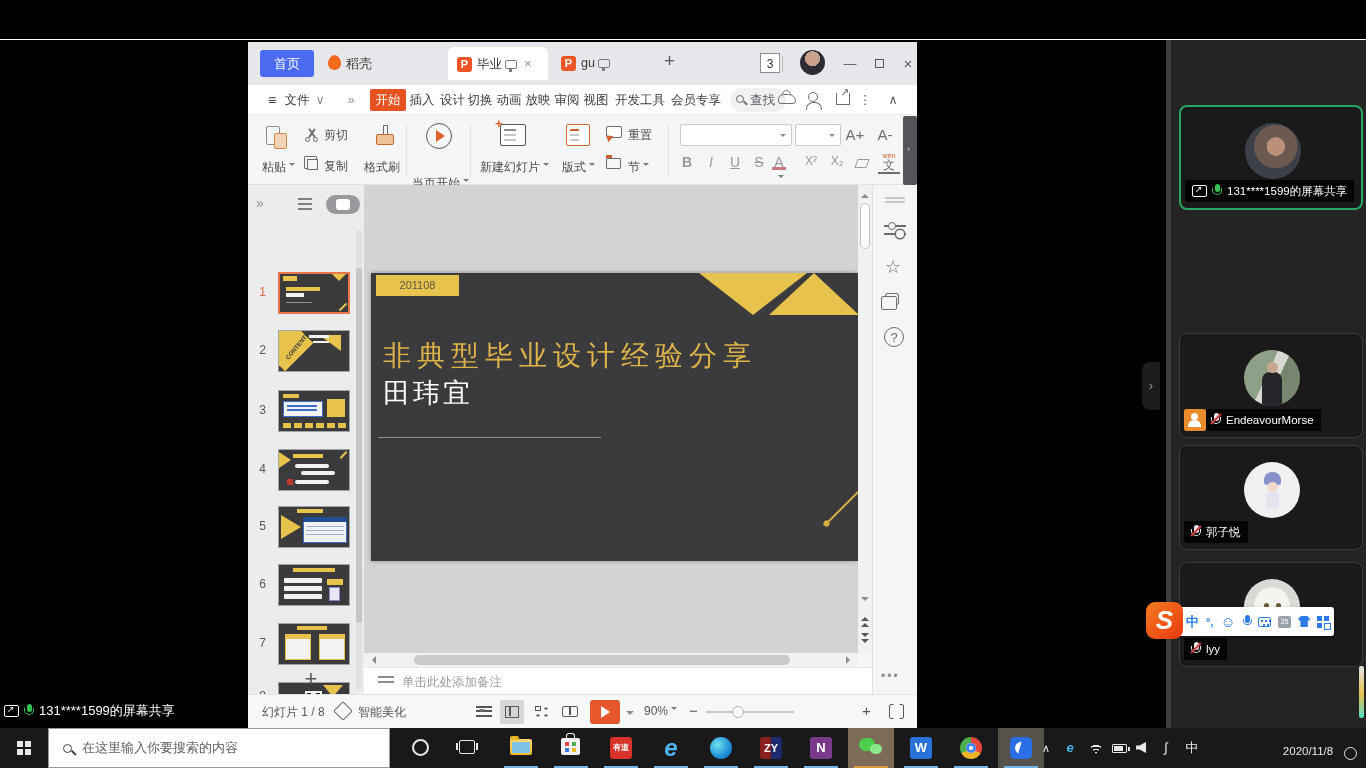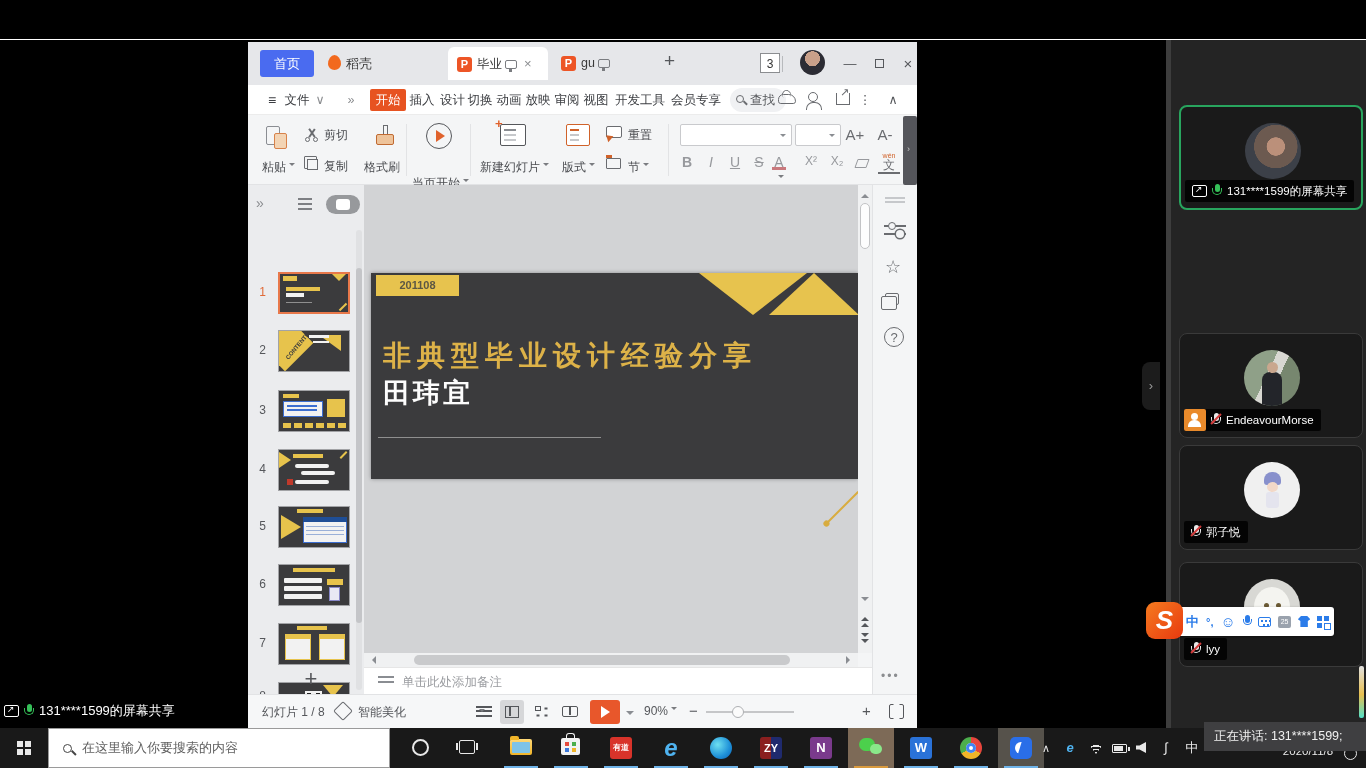--- a/index.html
+++ b/index.html
@@ -91,21 +91,21 @@
   .th-num.sel{color:#e06a38;}
   .th{position:absolute;left:30px;width:72px;height:42px;background:#3b3b3d;border:1px solid #a2a3a6;overflow:hidden;}
   .th.sel{border:2px solid #e8784a;}
   .y{background:#e7c34c;}
   .w{background:#f2f2f2;}
   .panel-sb{position:absolute;left:108px;top:45px;width:6px;height:460px;background:#e0e1e3;border-radius:3px;}
   .panel-sb .thumb{position:absolute;left:0;top:38px;width:6px;height:355px;background:#c4c5c8;border-radius:3px;}
   .addslide{position:absolute;left:48px;top:482px;width:30px;height:24px;color:#55575b;font-size:22px;line-height:24px;text-align:center;}
   
   .canvas{position:absolute;left:116px;top:143px;width:494px;height:468px;background:#d2d3d5;}
-  .slide{position:absolute;left:7px;top:88px;width:487px;height:206px;background:#3b3b3d;box-shadow:0 0 4px rgba(0,0,0,.35);font-weight:bold;}
+  .slide{position:absolute;left:7px;top:88px;width:487px;height:288px;background:#3b3b3d;box-shadow:0 0 4px rgba(0,0,0,.35);}
   .slide-tag{position:absolute;left:5px;top:2px;width:83px;height:21px;background:#e7c34e;color:#5c5744;font-size:11px;text-align:center;line-height:21px;}
   .tri-d{position:absolute;left:328px;top:0;width:108px;height:42px;background:#e7c34e;clip-path:polygon(0 0,100% 0,50% 100%);}
   .tri-u{position:absolute;left:398px;top:0;width:90px;height:42px;background:#e7c34e;clip-path:polygon(50% 0,100% 100%,0 100%);}
   .slide-title{position:absolute;left:12px;top:64px;font-size:28px;letter-spacing:6px;color:#ddb248;white-space:nowrap;}
   .slide-sub{position:absolute;left:12px;top:102px;font-size:27px;letter-spacing:3px;color:#fdfdfd;}
   .slide-hr{position:absolute;left:7px;top:164px;width:223px;height:1px;background:#8f8f8f;}
   .slide-diag{position:absolute;left:448px;top:234px;width:46px;height:2px;background:#d8ac3f;transform:rotate(-45deg);}
   .slide-diag:before{content:'';position:absolute;left:-2px;top:-2px;width:6px;height:6px;border-radius:50%;background:#d8ac3f;}
   
   .hscroll{position:absolute;left:116px;top:611px;width:494px;height:14px;background:#f0f1f2;}
@@ -550,21 +550,20 @@
     </div>
     <div class="sogou-s">S</div>
   </div>
 
   <div class="share-chip">
     <span class="scr-i"></span>
     <span class="mic on"></span>
     <span>131****1599的屏幕共享</span>
   </div>
 
-  <div class="toast"><span>正在讲话: 131****1599;</span></div>
 
   <div class="taskbar">
     <div class="start">
         <span class="win-logo"></span>
       </div>
     <div class="tsearch">
       <span class="mag2"></span>
       <span>在这里输入你要搜索的内容</span>
     </div>
     <div class="cell" style="left:398px;">

